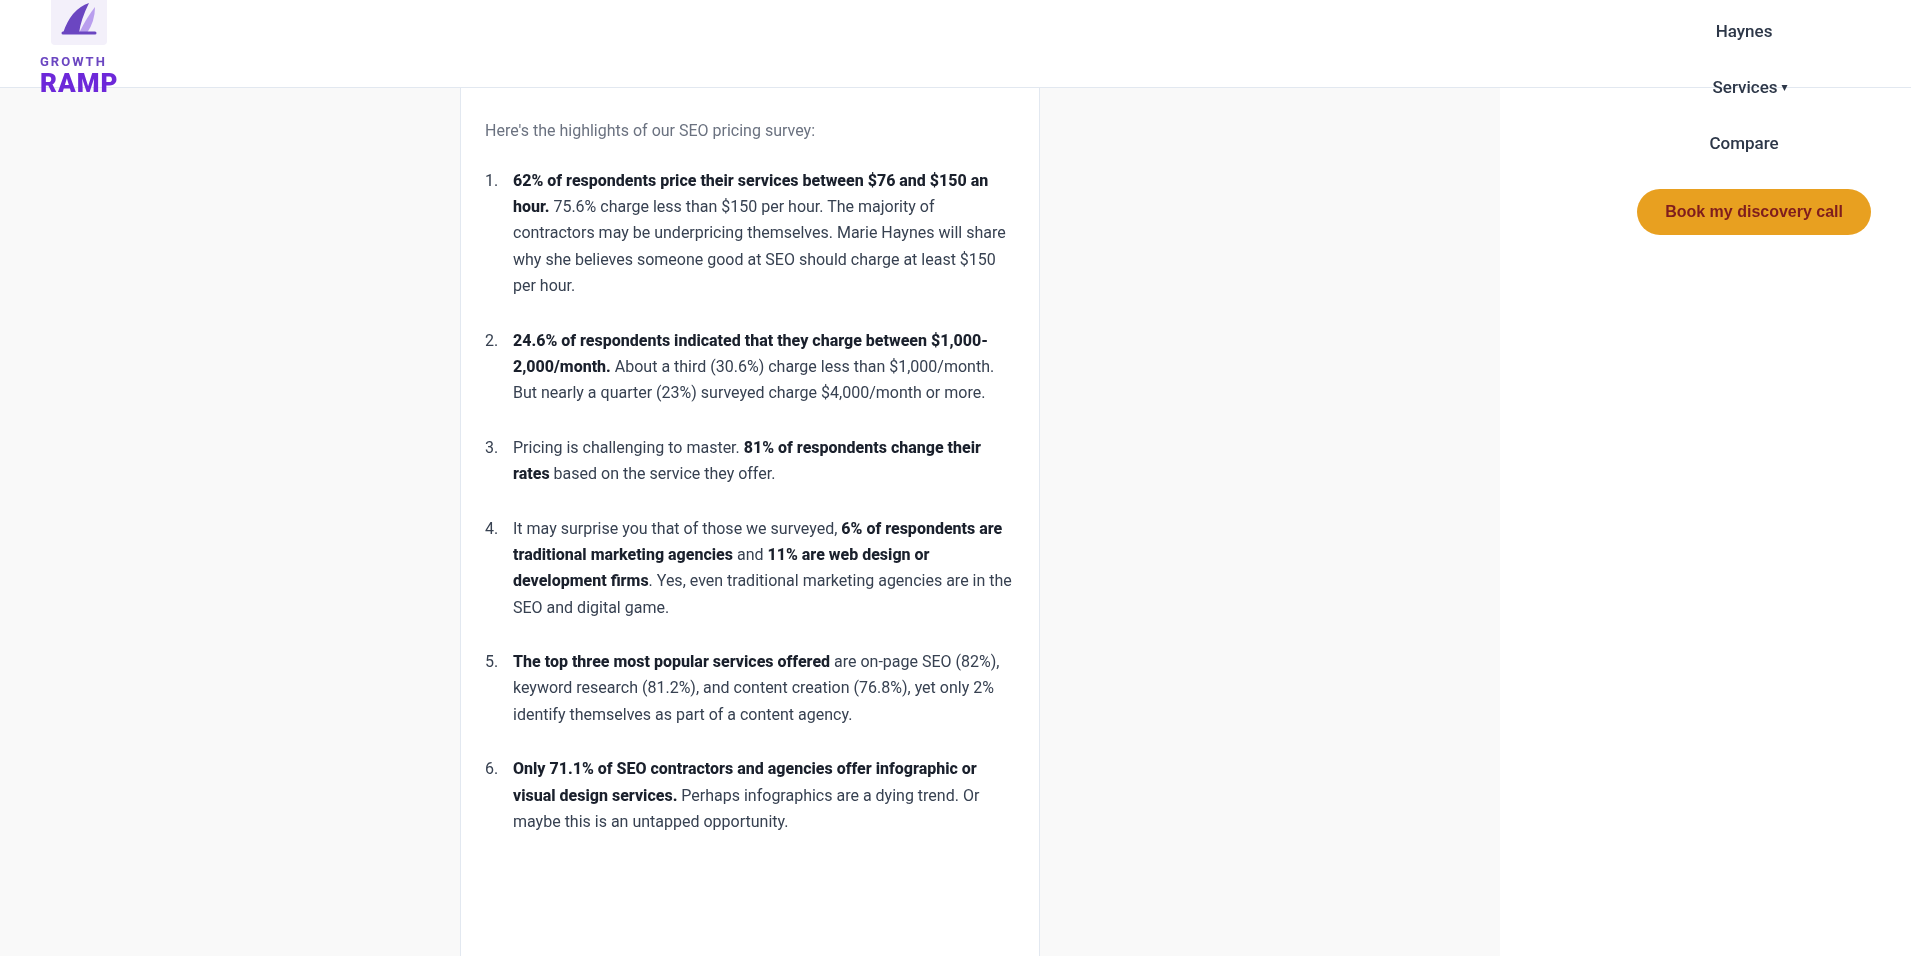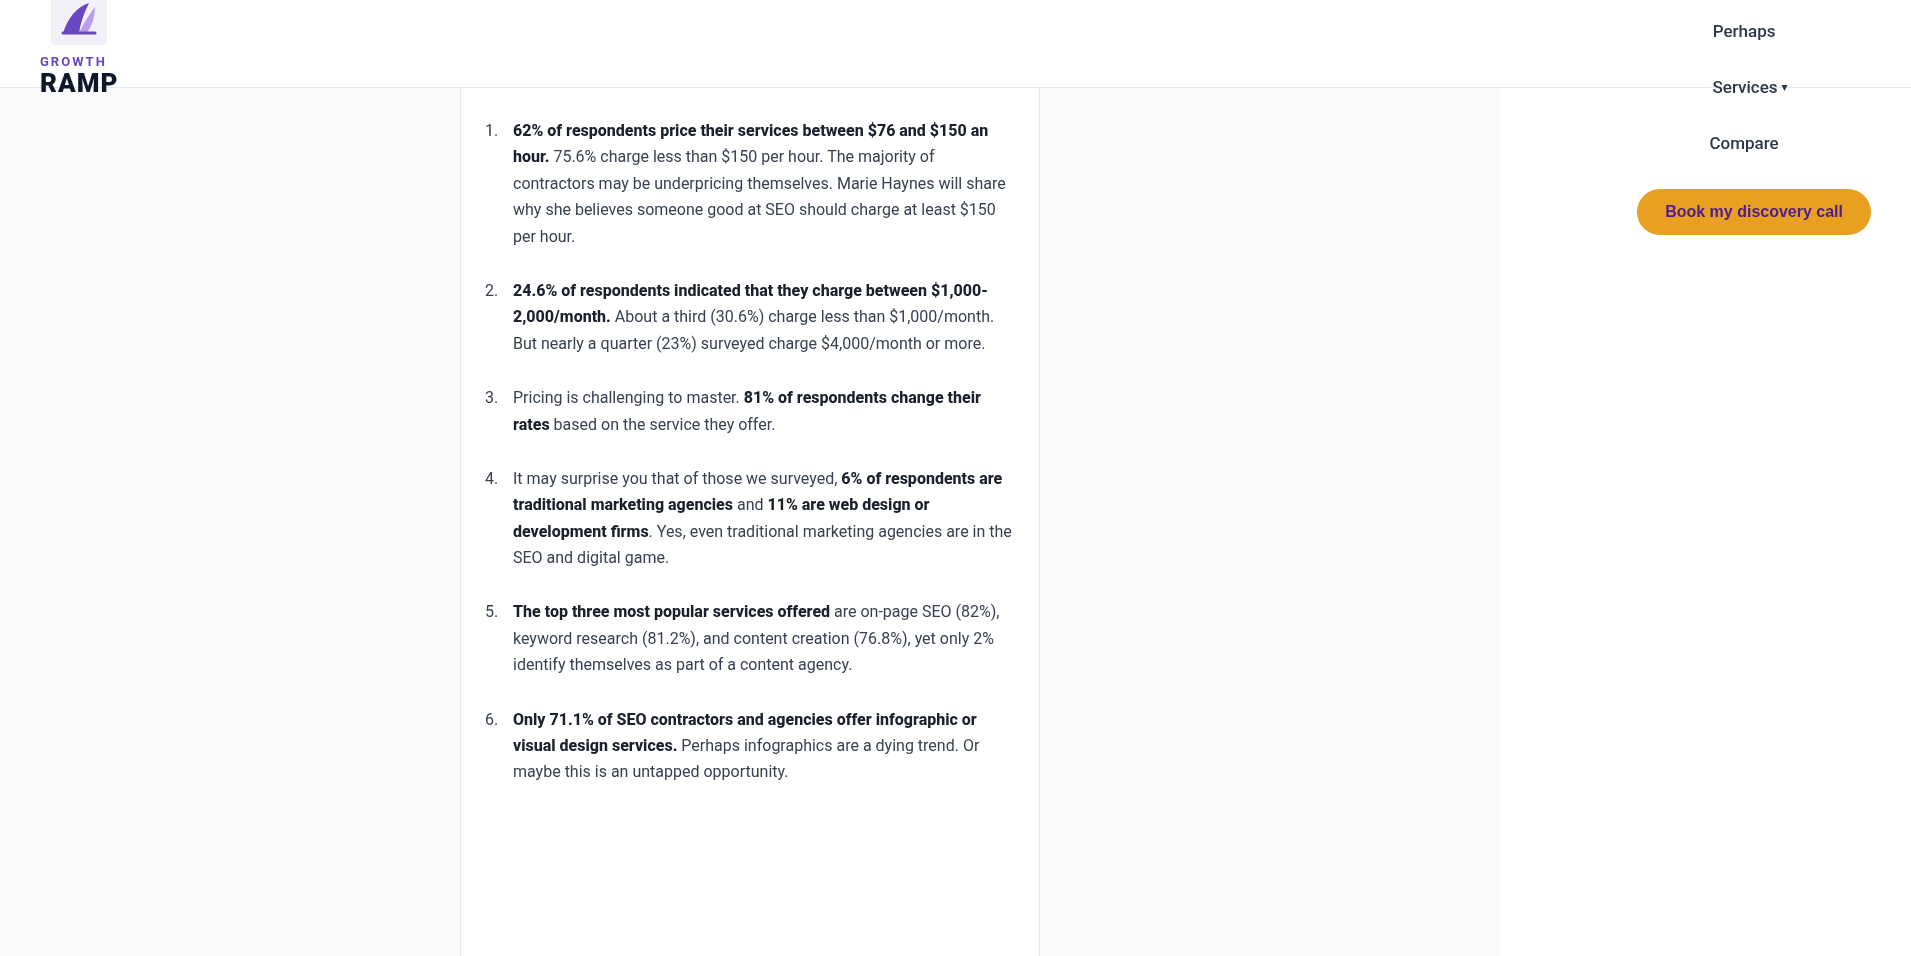--- a/index.html
+++ b/index.html
@@ -51,21 +51,21 @@
     .logo-growth {
       font-size: 13px;
       font-weight: 700;
       color: #6b46c1;
       letter-spacing: 2px;
     }
 
     .logo-ramp {
       font-size: 26px;
       font-weight: 900;
-      color: #0f172a;
+      color: #6d28d9;
       letter-spacing: 1px;
     }
 
     .nav-links {
       display: flex;
       align-items: center;
       gap: 36px;
       margin-left: auto;
       flex-direction: column;
     }
@@ -84,21 +84,21 @@
       margin-left: 12px;
     }
 
     .chevron-down {
       font-size: 12px;
       color: #2d3748;
     }
 
     .nav-cta {
       background: #e8a020;
-      color: #4c1d95;
+      color: #7f1d1d;
       border: none;
       border-radius: 50px;
       padding: 14px 28px;
       font-size: 16px;
       font-weight: 700;
       cursor: pointer;
       margin-left: 20px;
     }
 
     
@@ -196,35 +196,36 @@
     <div class="logo-text">
       <span class="logo-growth">GROWTH</span>
       <span class="logo-ramp">RAMP</span>
     </div>
   </a>
 
   <div class="nav-links">
     <a class="nav-link" href="#">Why Us</a>
     <a class="nav-link" href="#">About</a>
     <a class="nav-link" href="#">Results</a>
-    <a class="nav-link" href="#">Perhaps</a>
+    <a class="nav-link" href="#">Haynes</a>
     <a class="nav-link nav-link-services" href="#">
       <span>Services</span>
       <span class="chevron-down">▾</span>
     </a>
     <a class="nav-link" href="#">Compare</a>
     <button class="nav-cta">Book my discovery call</button>
   </div>
 </nav>
 
 <div class="layout">
   <div class="left-sidebar"></div>
 
   <main>
     <div class="content-wrapper">
+      <p class="intro-text">Here's the highlights of our SEO pricing survey:</p>
 
       <ol class="takeaway-list">
 
         <li class="takeaway-item">
           <span class="takeaway-number">1.</span>
           <span class="takeaway-content">
             <strong>62% of respondents price their services between $76 and $150 an hour.</strong>
             <span> 75.6% charge less than $150 per hour. The majority of contractors may be underpricing themselves. Marie Haynes will share why she believes someone good at SEO should charge at least $150 per hour.</span>
           </span>
         </li>

